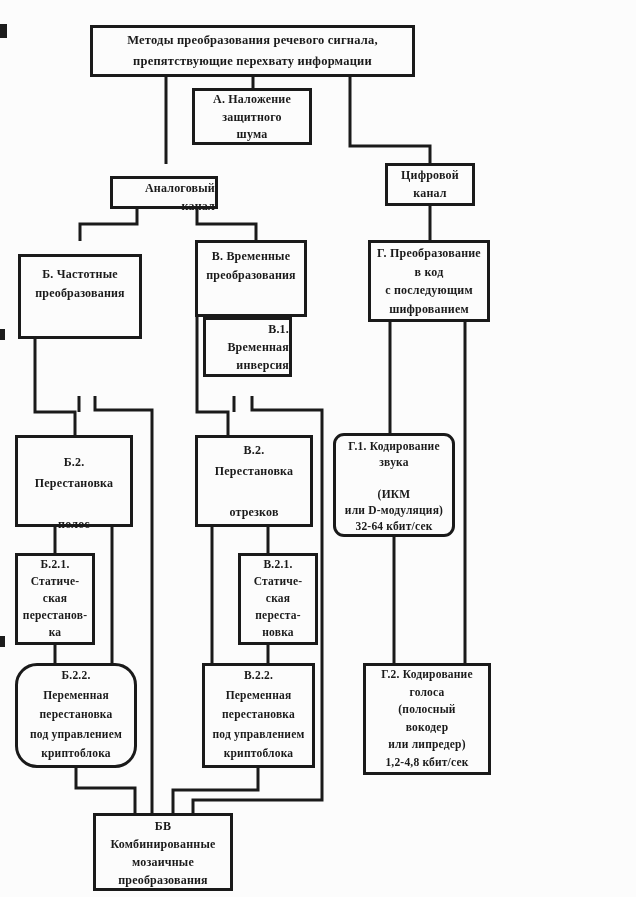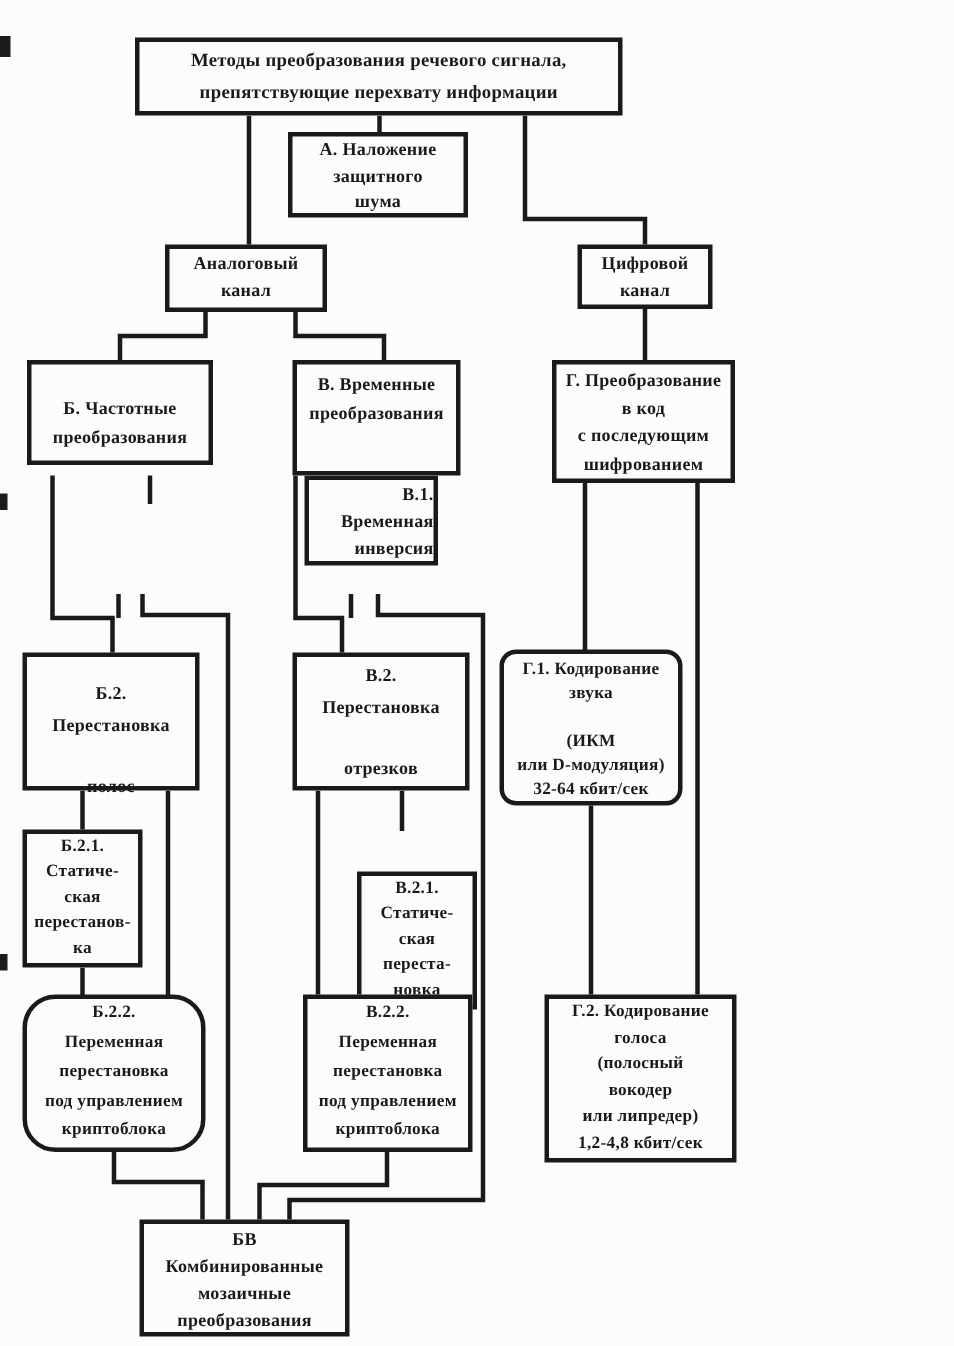--- a/index.html
+++ b/index.html
@@ -27,32 +27,32 @@
     white-space:pre-line;
     letter-spacing:.2px;
   }
   .artifact{position:absolute;background:#1c1c1c;}
   #art-1{left:0;top:24px;width:7px;height:14px;}
   #art-2{left:0;top:329px;width:5px;height:11px;}
   #art-3{left:0;top:636px;width:5px;height:11px;}
 
   #n-root   {left:90px;  top:25px;  width:325px; height:52px;  font-size:12.5px; line-height:21px; padding-top:2px;}
   #n-a      {left:192px; top:88px;  width:120px; height:57px;  font-size:12px;   line-height:17.5px;}
-  #n-analog {left:110px; top:163px; width:108px; height:45px;  font-size:12px;   line-height:18px;}
+  #n-analog {left:110px; top:176px; width:108px; height:33px;  font-size:12px;   line-height:18px;text-align:right;}
   #n-digital{left:385px; top:163px; width:90px;  height:43px;  font-size:12px;   line-height:18px;}
-  #n-b      {left:18px;  top:240px; width:124px; height:70px;  font-size:12px;   line-height:19px; padding-top:20px;}
+  #n-b      {left:18px;  top:254px; width:124px; height:85px;  font-size:12px;   line-height:19px; padding-top:8px;}
   #n-v      {left:195px; top:240px; width:112px; height:77px;  font-size:12px;   line-height:19px; padding-top:4px;}
   #n-g      {left:368px; top:240px; width:122px; height:82px;  font-size:12px;   line-height:18.5px; padding-top:1px;}
   #n-b1     {left:62px;  top:335px; width:96px;  height:60px;  font-size:12px;   line-height:18px;}
   #n-v1     {left:203px; top:317px; width:89px;  height:60px;  font-size:12px;   line-height:18px;text-align:right;}
   #n-b2     {left:15px;  top:435px; width:118px; height:92px;  font-size:12px;   line-height:20.5px; padding-top:14px;}
   #n-v2     {left:195px; top:435px; width:118px; height:92px;  font-size:12px;   line-height:20.5px; padding-top:2px;}
   #n-g1     {left:333px; top:433px; width:122px; height:104px; font-size:11.5px; line-height:16px; padding-top:2px;border-radius:11px;}
   #n-b21    {left:15px;  top:553px; width:80px;  height:92px;  font-size:11.5px; line-height:17px;}
-  #n-v21    {left:238px; top:581px; width:80px;  height:92px;  font-size:11.5px; line-height:17px;}
+  #n-v21    {left:238px; top:553px; width:80px;  height:92px;  font-size:11.5px; line-height:17px;}
   #n-b22    {left:15px;  top:663px; width:122px; height:105px; font-size:11.5px; line-height:19.5px;border-radius:22px;}
   #n-v22    {left:202px; top:663px; width:113px; height:105px; font-size:11.5px; line-height:19.5px;}
   #n-g2     {left:363px; top:663px; width:128px; height:112px; font-size:11.5px; line-height:17.5px;}
   #n-bv     {left:93px;  top:813px; width:140px; height:78px;  font-size:12px;   line-height:18px; padding-top:1px;}
 </style>
 </head>
 <body>
 
 <div id="canvas">
 

